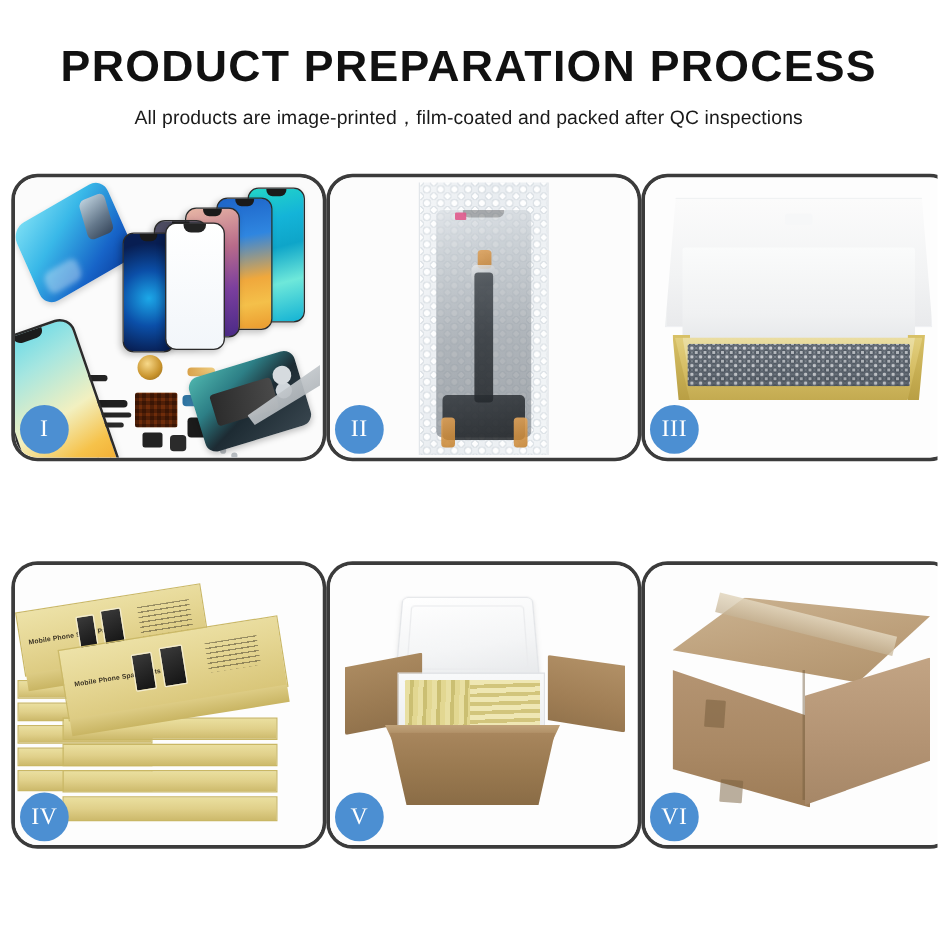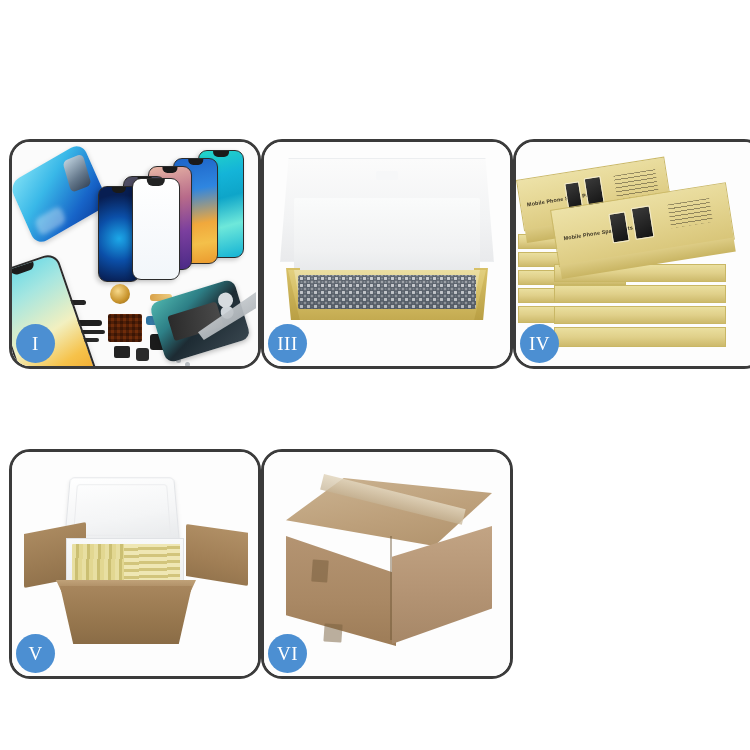--- a/index.html
+++ b/index.html
@@ -420,20 +420,24 @@
   .p6 .seam {
     position:absolute; left:126px; top:84px; width:2px; height:104px;
     background:rgba(110,88,58,.45);
   }
 </style>
 </head>
 <body>
 
 <div class="page">
 
+  <div class="header">
+    <div class="title">PRODUCT PREPARATION PROCESS</div>
+    <div class="subtitle">All products are image-printed，film-coated and packed after QC inspections</div>
+  </div>
 
   <div class="grid">
 
     <div class="panel">
       <div class="panel-inner p1">
         <div class="backfilm"></div>
         <div class="fanwrap">
           <div class="phone ph5"></div>
           <div class="phone ph4"></div>
           <div class="phone ph3"></div>
@@ -454,20 +458,35 @@
           <div class="part p-btn"></div>
           <div class="part p-tray"></div>
           <div class="part p-screws"></div>
         </div>
         <div class="logicboard"></div>
         <div class="tweezer"></div>
       </div>
       <div class="badge">I</div>
     </div>
 
+    <div class="panel">
+      <div class="panel-inner p2">
+        <div class="bag">
+          <div class="screen"></div>
+          <div class="icflex"></div>
+          <div class="connector"></div>
+          <div class="flexmid"></div>
+          <div class="botchips"></div>
+          <div class="tabL"></div>
+          <div class="tabR"></div>
+          <div class="pinkdot"></div>
+        </div>
+      </div>
+      <div class="badge">II</div>
+    </div>
 
     <div class="panel">
       <div class="panel-inner p3">
         <div class="lid">
           <div class="lidtab"></div>
         </div>
         <div class="foam"></div>
         <div class="flapL"></div>
         <div class="flapR"></div>
         <div class="traybody"></div>

